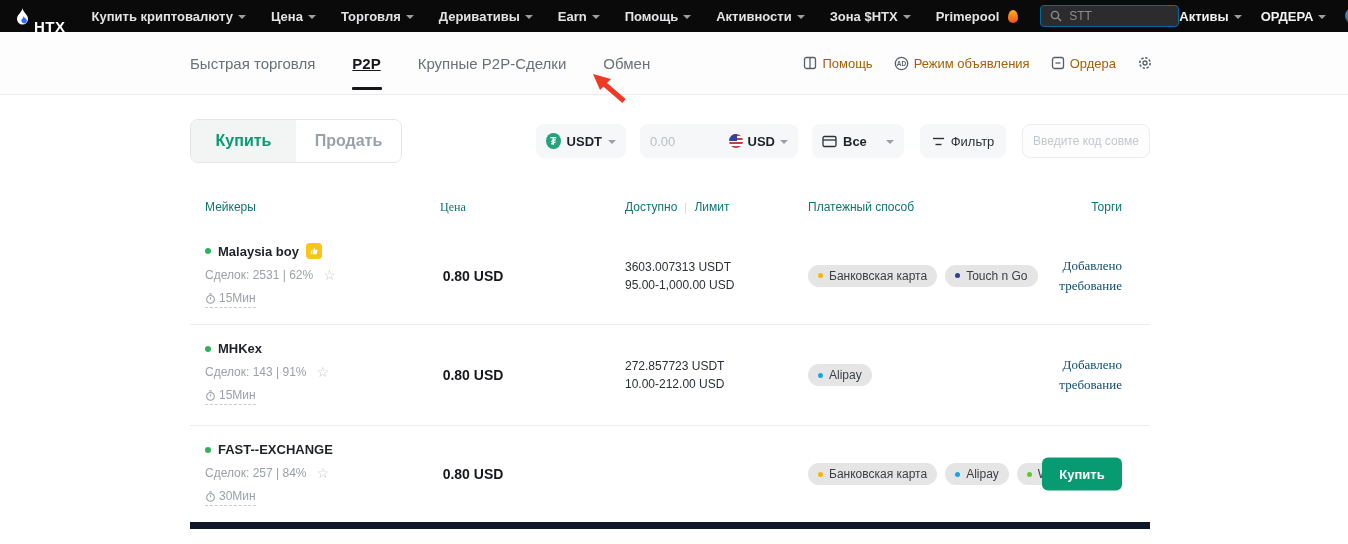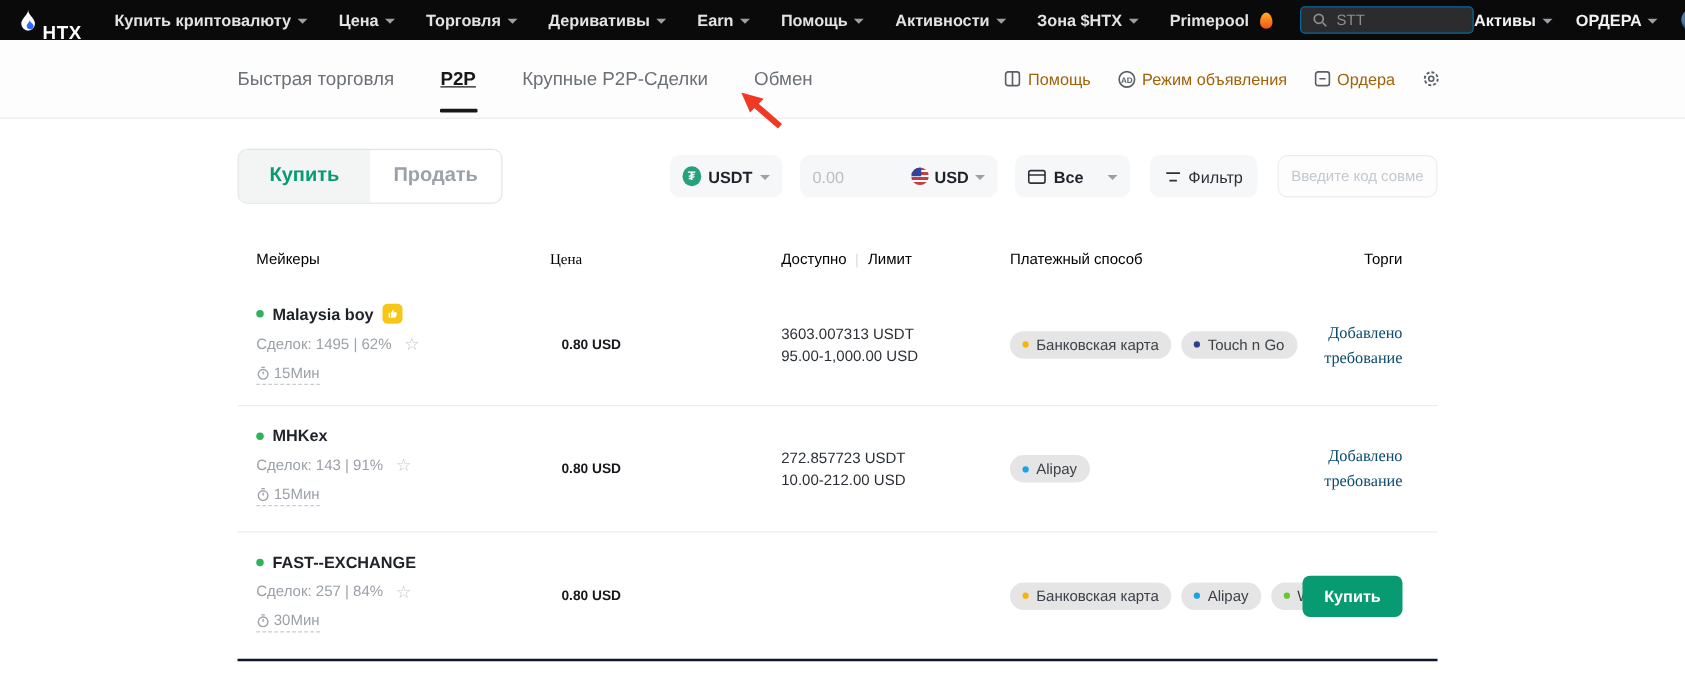--- a/index.html
+++ b/index.html
@@ -71,43 +71,43 @@
   .pay-select { left:812px; width:92px; gap:6px; }
   .filter-btn { left:920px; width:86px; gap:6px; justify-content:center; color:#2c3137; }
   .code-input { position:absolute; left:1022px; top:124px; width:128px; height:34px;
           background:#fdfdfd; border:1px solid #ededee; border-radius:8px; padding:0 10px; }
   .code-input input { width:100%; height:100%; background:transparent; border:none; outline:none;
           font-size:12px; color:#333; font-family:inherit; }
   .code-input input::placeholder { color:#c3c8ce; }
 
   
   .thead { position:absolute; left:190px; top:200px; width:960px; height:16px;
-           font-size:12px; color:#000000; }
+           font-size:12px; color:#0f766e; }
   .th { position:absolute; top:0; white-space:nowrap; }
   .th-makers { left:15px; } .th-price { left:250px;font-family:Liberation Serif, serif; } .th-avail { left:435px; display:flex; align-items:flex-end; }
   .th-pay { left:618px; } .th-trade { right:28px; }
   .th-sep { display:inline-block; width:1px; height:11px; background:#d9dcdf; margin:0 8px; }
 
   .offer-row { position:absolute; left:190px; width:960px; }
   .row-1 { top:227px; height:97px; }
   .row-2 { top:324px; height:101px; border-top:1px solid #ededee; }
-  .row-3 { top:425px; height:104px; border-top:1px solid #ededee; border-bottom:2px solid #0f172a; }
+  .row-3 { top:425px; height:104px; border-top:1px solid #ededee; border-bottom:7px solid #0f172a; }
 
   .col-maker { position:absolute; left:15px; top:16px; }
   .maker-name { display:flex; align-items:center; gap:7px; font-size:13px; font-weight:bold; color:#1f2329; cursor:pointer; }
   .odot { width:6px; height:6px; border-radius:50%; background:#2fb25c; }
   .thumb-badge { display:inline-flex; align-items:center; justify-content:center; width:16px; height:16px;
                  border-radius:4px; background:#f7c616; }
   .maker-deals { margin-top:9px; font-size:12px; color:#9ba1a8; display:flex; align-items:center; gap:10px; }
   .star { color:#c2c7cd; font-size:14px; line-height:1; cursor:pointer; }
   .star::before { content:"☆"; }
   .maker-time { margin-top:9px; font-size:12px; color:#9ba1a8; display:inline-flex; align-items:center; gap:3px;
                 border-bottom:1px dashed #c8cdd2; padding-bottom:2px; }
   .col-price { position:absolute; left:218px; width:130px; top:50%; transform:translateY(-50%);
-               text-align:center; font-size:11px; font-weight:bold; color:#16181b; }
+               text-align:center; font-size:14px; font-weight:bold; color:#16181b; }
   .col-avail { position:absolute; left:435px; top:50%; transform:translateY(-50%);
                font-size:12px; color:#2b3036; line-height:18px; }
   .col-pay { position:absolute; left:618px; top:50%; transform:translateY(-50%);
              display:flex; flex-wrap:wrap; gap:8px; row-gap:12px; width:300px; align-items:center; }
   .pill { display:inline-flex; align-items:center; gap:6px; background:#e5e5e5; border-radius:12px;
           padding:4px 10px; font-size:12px; color:#3c4148; white-space:nowrap; }
   .pdot { width:5px; height:5px; border-radius:50%; }
   .col-action { position:absolute; right:28px; top:50%; transform:translateY(-50%); }
   .action-note { width:112px; text-align:right; font-size:13px; color:#0c4a6e; line-height:20px;font-family:Liberation Serif, serif; }
   .buy-btn { width:80px; height:33px; background:#089b71; color:#fff; border:none; border-radius:6px;
@@ -303,21 +303,21 @@
       <div class="maker-name">
         <span class="odot"></span>
         <span>Malaysia boy</span>
         <span class="thumb-badge">
             <svg width="10" height="10" viewBox="0 0 16 16">
               <path d="M3 7h2v6H3zM6 13V7l2.5-4c.8 0 1.3.6 1.2 1.4L9.3 6h3c.9 0 1.5.8 1.3 1.6l-.9 4C12.5 12.4 11.9 13 11 13z" fill="#fff"></path>
             </svg>
           </span>
       </div>
       <div class="maker-deals">
-        <span>Сделок: 1495 | 62%</span>
+        <span>Сделок: 2531 | 62%</span>
         <span class="star"></span>
       </div>
       <div>
         <span class="maker-time">
           <svg width="11" height="11" viewBox="0 0 12 12">
               <circle cx="6" cy="7" r="4.2" fill="none" stroke="#9ba1a8" stroke-width="1.2"></circle>
               <line x1="6" y1="7" x2="6" y2="4.5" stroke="#9ba1a8" stroke-width="1.2"></line>
               <line x1="4.5" y1="1" x2="7.5" y2="1" stroke="#9ba1a8" stroke-width="1.2"></line>
             </svg>
           <span>15Мин</span>

